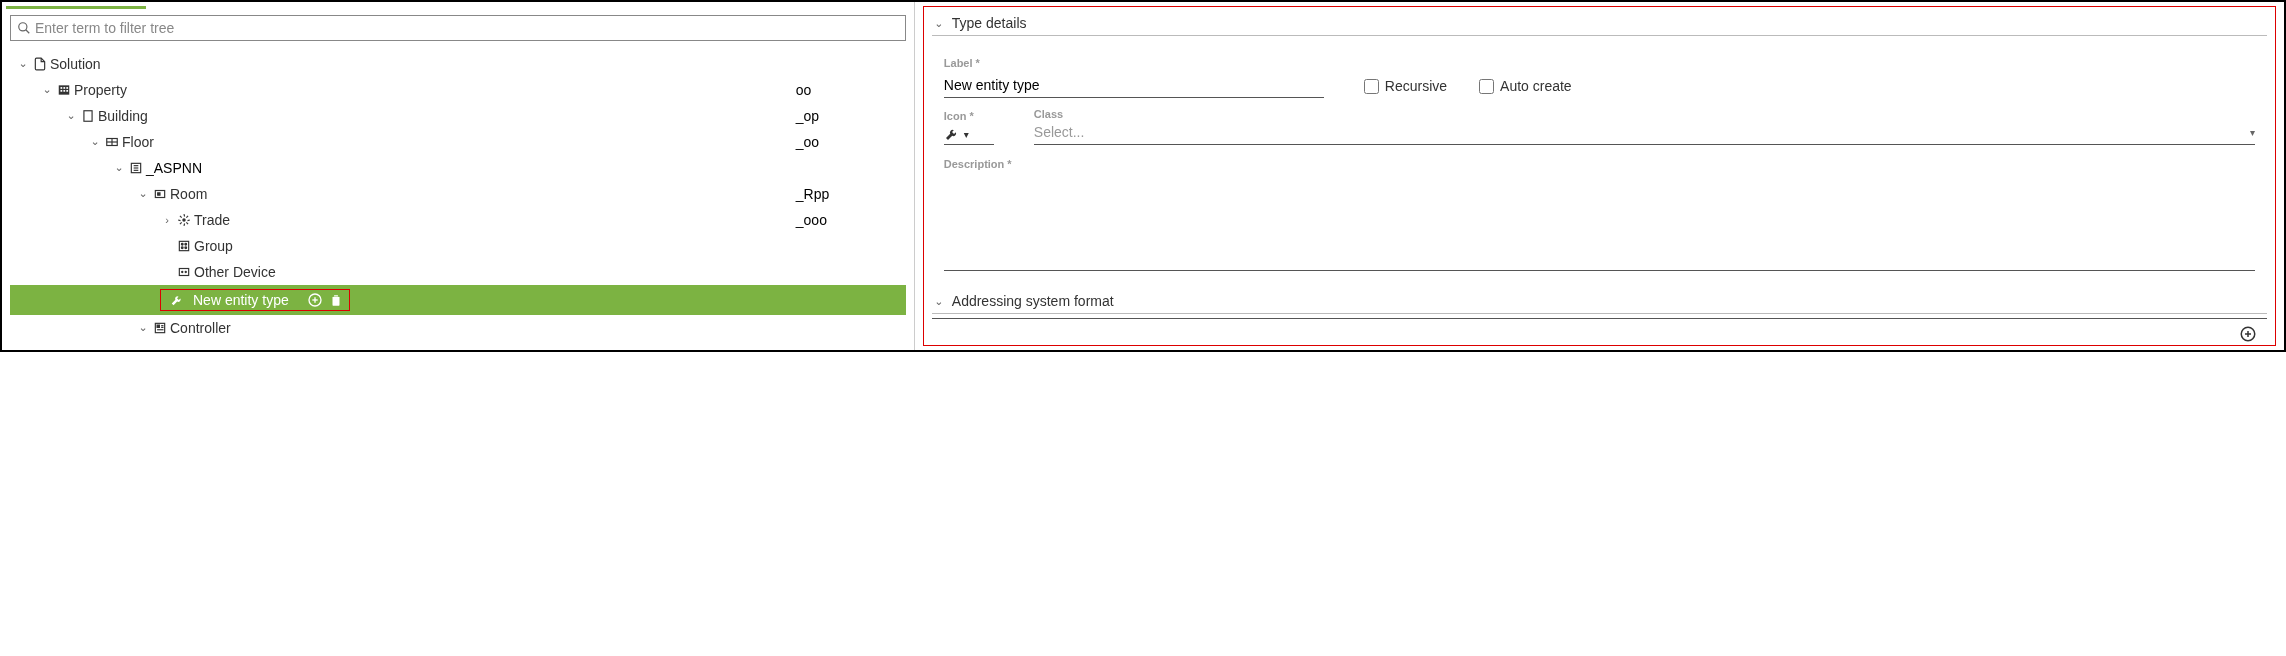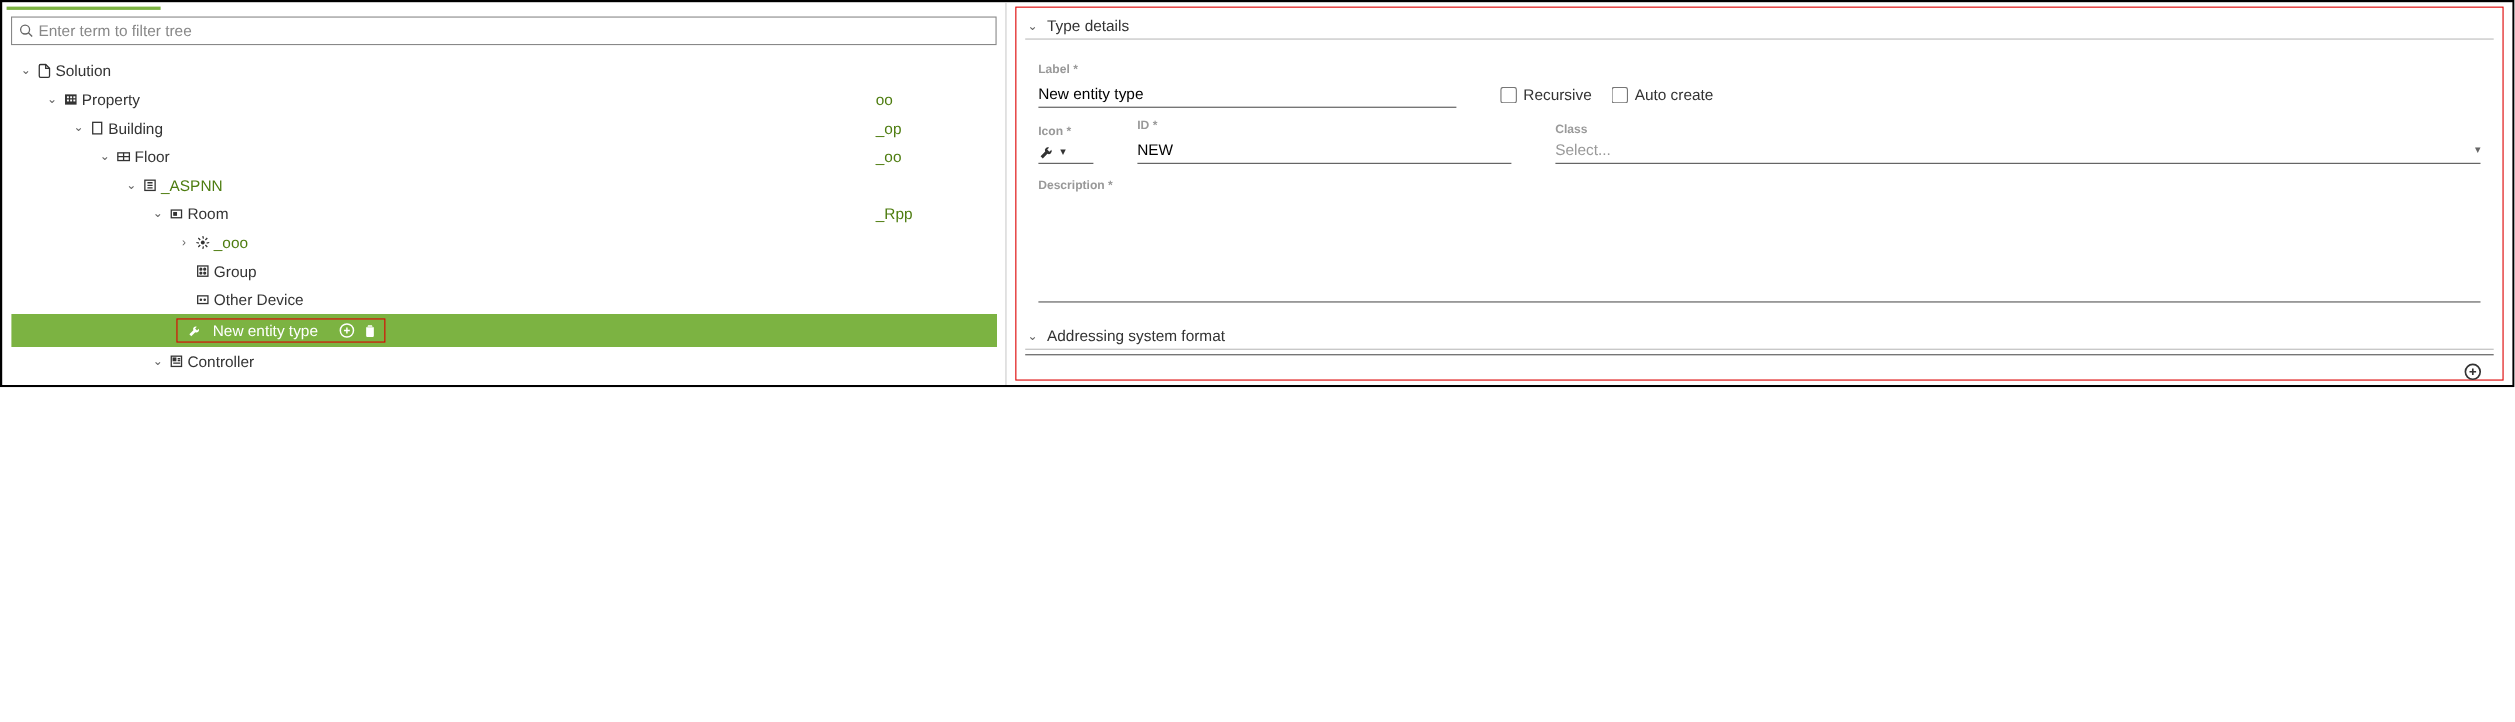--- a/index.html
+++ b/index.html
@@ -8,21 +8,21 @@
 .left-panel { width: 40%; border-right: 1px solid #ccc; padding: 4px; display: flex; flex-direction: column; }
 .right-panel { width: 60%; padding: 4px 8px; }
 .green-bar { height: 3px; width: 140px; background: #7cb342; margin-bottom: 2px; }
 .filter-box { display: flex; align-items: center; border: 1px solid #888; padding: 4px 6px; margin: 4px; }
 .filter-box svg { flex-shrink: 0; margin-right: 4px; }
 .filter-box input { border: none; outline: none; width: 100%; font-size: 14px; color: #666; }
 .filter-box input::placeholder { color: #888; }
 .tree { padding: 6px 4px; overflow-y: auto; }
 .tree-row { display: flex; align-items: center; height: 26px; padding: 2px 0; cursor: pointer; }
 .tree-row .label { flex: 1; }
-.tree-row .code { width: 110px; color: #4d7c0f; }
+.tree-row .code { width: 110px; color: #000000; }
 .chevron { width: 14px; display: inline-flex; justify-content: center; color: #666; font-size: 11px; }
 .icon-slot { width: 20px; display: inline-flex; justify-content: center; align-items: center; }
 .indent-0 { padding-left: 6px; }
 .indent-1 { padding-left: 30px; }
 .indent-2 { padding-left: 54px; }
 .indent-3 { padding-left: 78px; }
 .indent-4 { padding-left: 102px; }
 .indent-5 { padding-left: 126px; }
 .indent-5b { padding-left: 126px; }
 .selected-row { background: #7cb342; color: #fff; height: 30px; }
@@ -147,20 +147,21 @@
       </div>
 
       <div class="tree-row indent-5b" style="padding-left:150px">
         <span class="chevron">›</span>
         <span class="icon-slot">
           <svg width="14" height="14" viewBox="0 0 24 24" fill="#333">
               <circle cx="12" cy="12" r="3"></circle>
               <path d="M12 2 L13 6 M12 22 L13 18 M2 12 L6 13 M22 12 L18 13 M5 5 L8 8 M19 19 L16 16 M5 19 L8 16 M19 5 L16 8" stroke="#333" stroke-width="2"></path>
             </svg>
         </span>
+        <span class="label">Trade</span>
         <span class="code">_ooo</span>
       </div>
 
       <div class="tree-row indent-5b" style="padding-left:150px">
         <span class="chevron"></span>
         <span class="icon-slot">
           <svg width="14" height="14" viewBox="0 0 24 24" fill="none" stroke="#333" stroke-width="2">
               <rect x="4" y="4" width="16" height="16"></rect>
               <circle cx="9" cy="9" r="1.5" fill="#333"></circle>
               <circle cx="15" cy="9" r="1.5" fill="#333"></circle>
@@ -231,21 +232,21 @@
       <div class="section-header">
         <span class="chevron">⌄</span>
         <span class="title">Type details</span>
       </div>
 
       <div class="form-row">
         <div class="field label-field">
           <span class="field-label">Label *</span>
           <input class="underline-input" value="New entity type" style="">
         </div>
-        <div style="display:flex; gap:18px; padding-bottom:4px;margin-top:32px;">
+        <div style="display:flex; gap:32px; padding-bottom:4px;margin-top:32px;">
           <label class="checkbox-wrap">
             <input type="checkbox" style="">
             <span>Recursive</span>
           </label>
           <label class="checkbox-wrap">
             <input type="checkbox" style="">
             <span>Auto create</span>
           </label>
         </div>
       </div>
@@ -253,24 +254,20 @@
       <div class="form-row">
         <div class="field" style="width:50px">
           <span class="field-label">Icon *</span>
           <div class="icon-field">
             <svg width="16" height="16" viewBox="0 0 24 24" fill="#333">
                 <path d="M14.7 6.3a4 4 0 0 0-5.4 5.4L3 18l3 3 6.3-6.3a4 4 0 0 0 5.4-5.4L15 12l-3-3 2.7-2.7z"></path>
               </svg>
             <span style="font-size:10px">▾</span>
           </div>
         </div>
-        <div class="field id-field">
-          <span class="field-label">ID *</span>
-          <input class="underline-input" value="NEW" style="">
-        </div>
         <div class="field" style="flex:1">
           <span class="field-label">Class</span>
           <div class="class-field">
             <span>Select...</span>
             <span style="font-size:10px;color:#666">▾</span>
           </div>
         </div>
       </div>
 
       <div class="desc-area">

